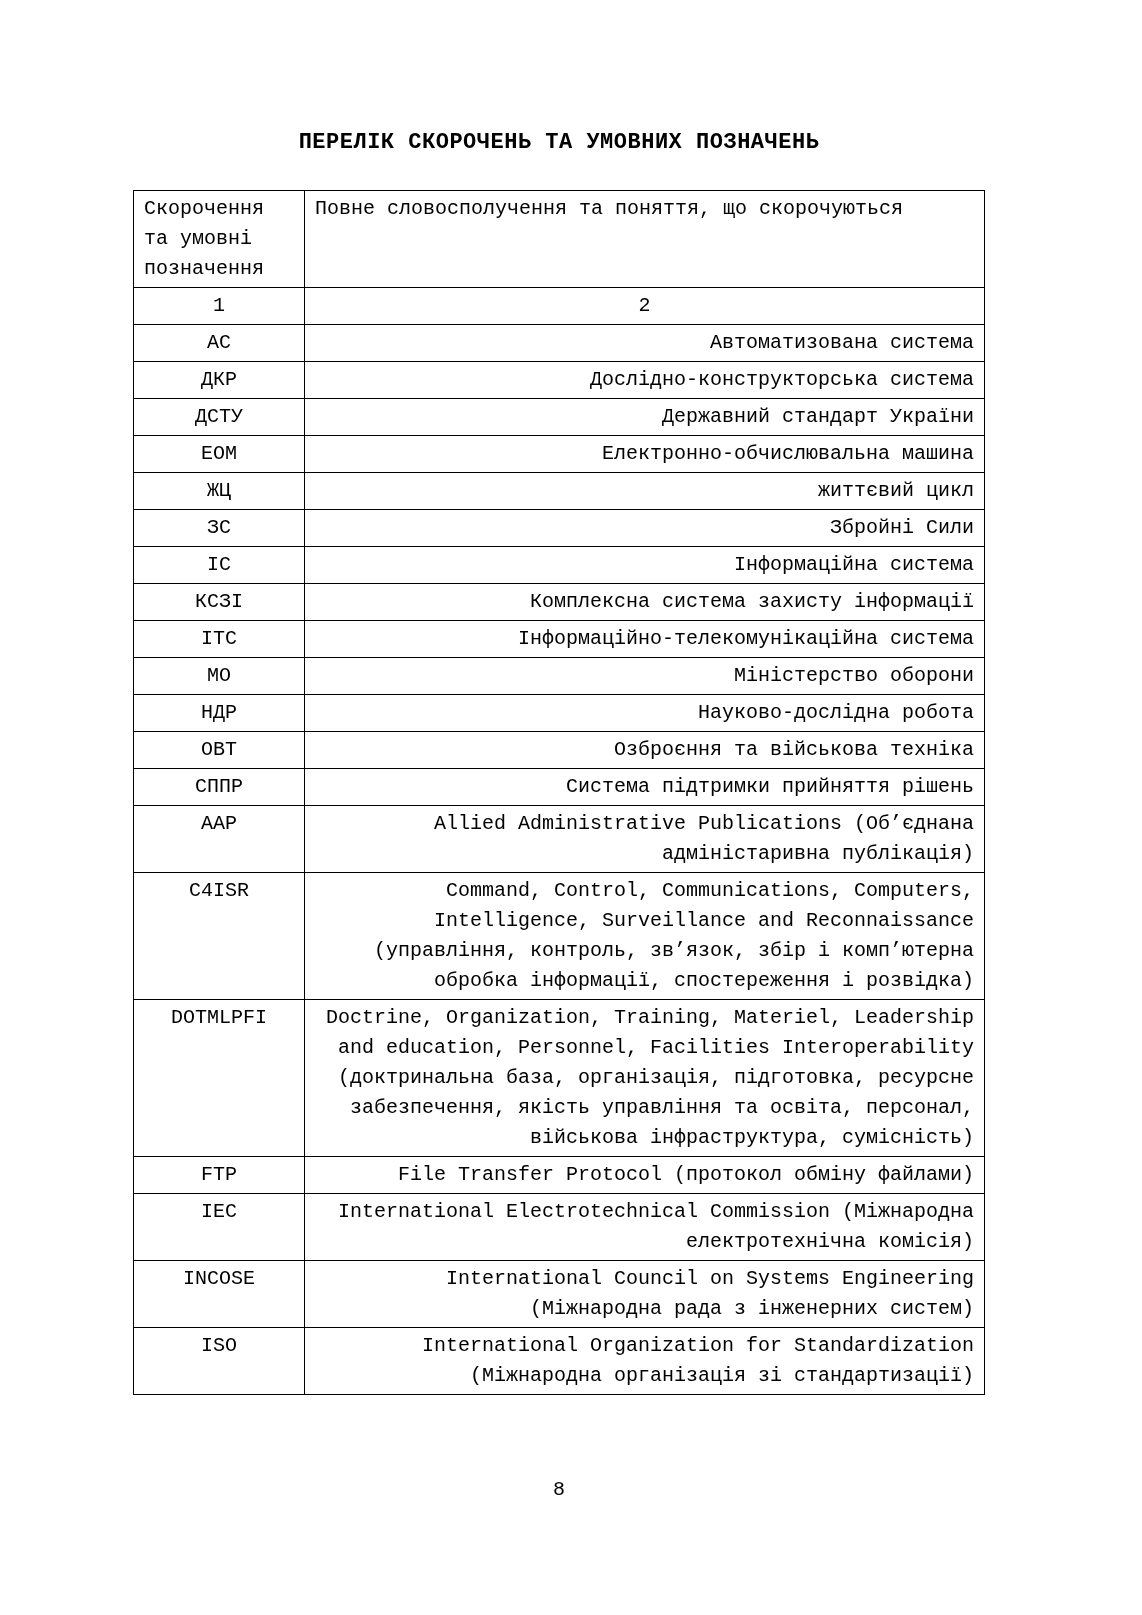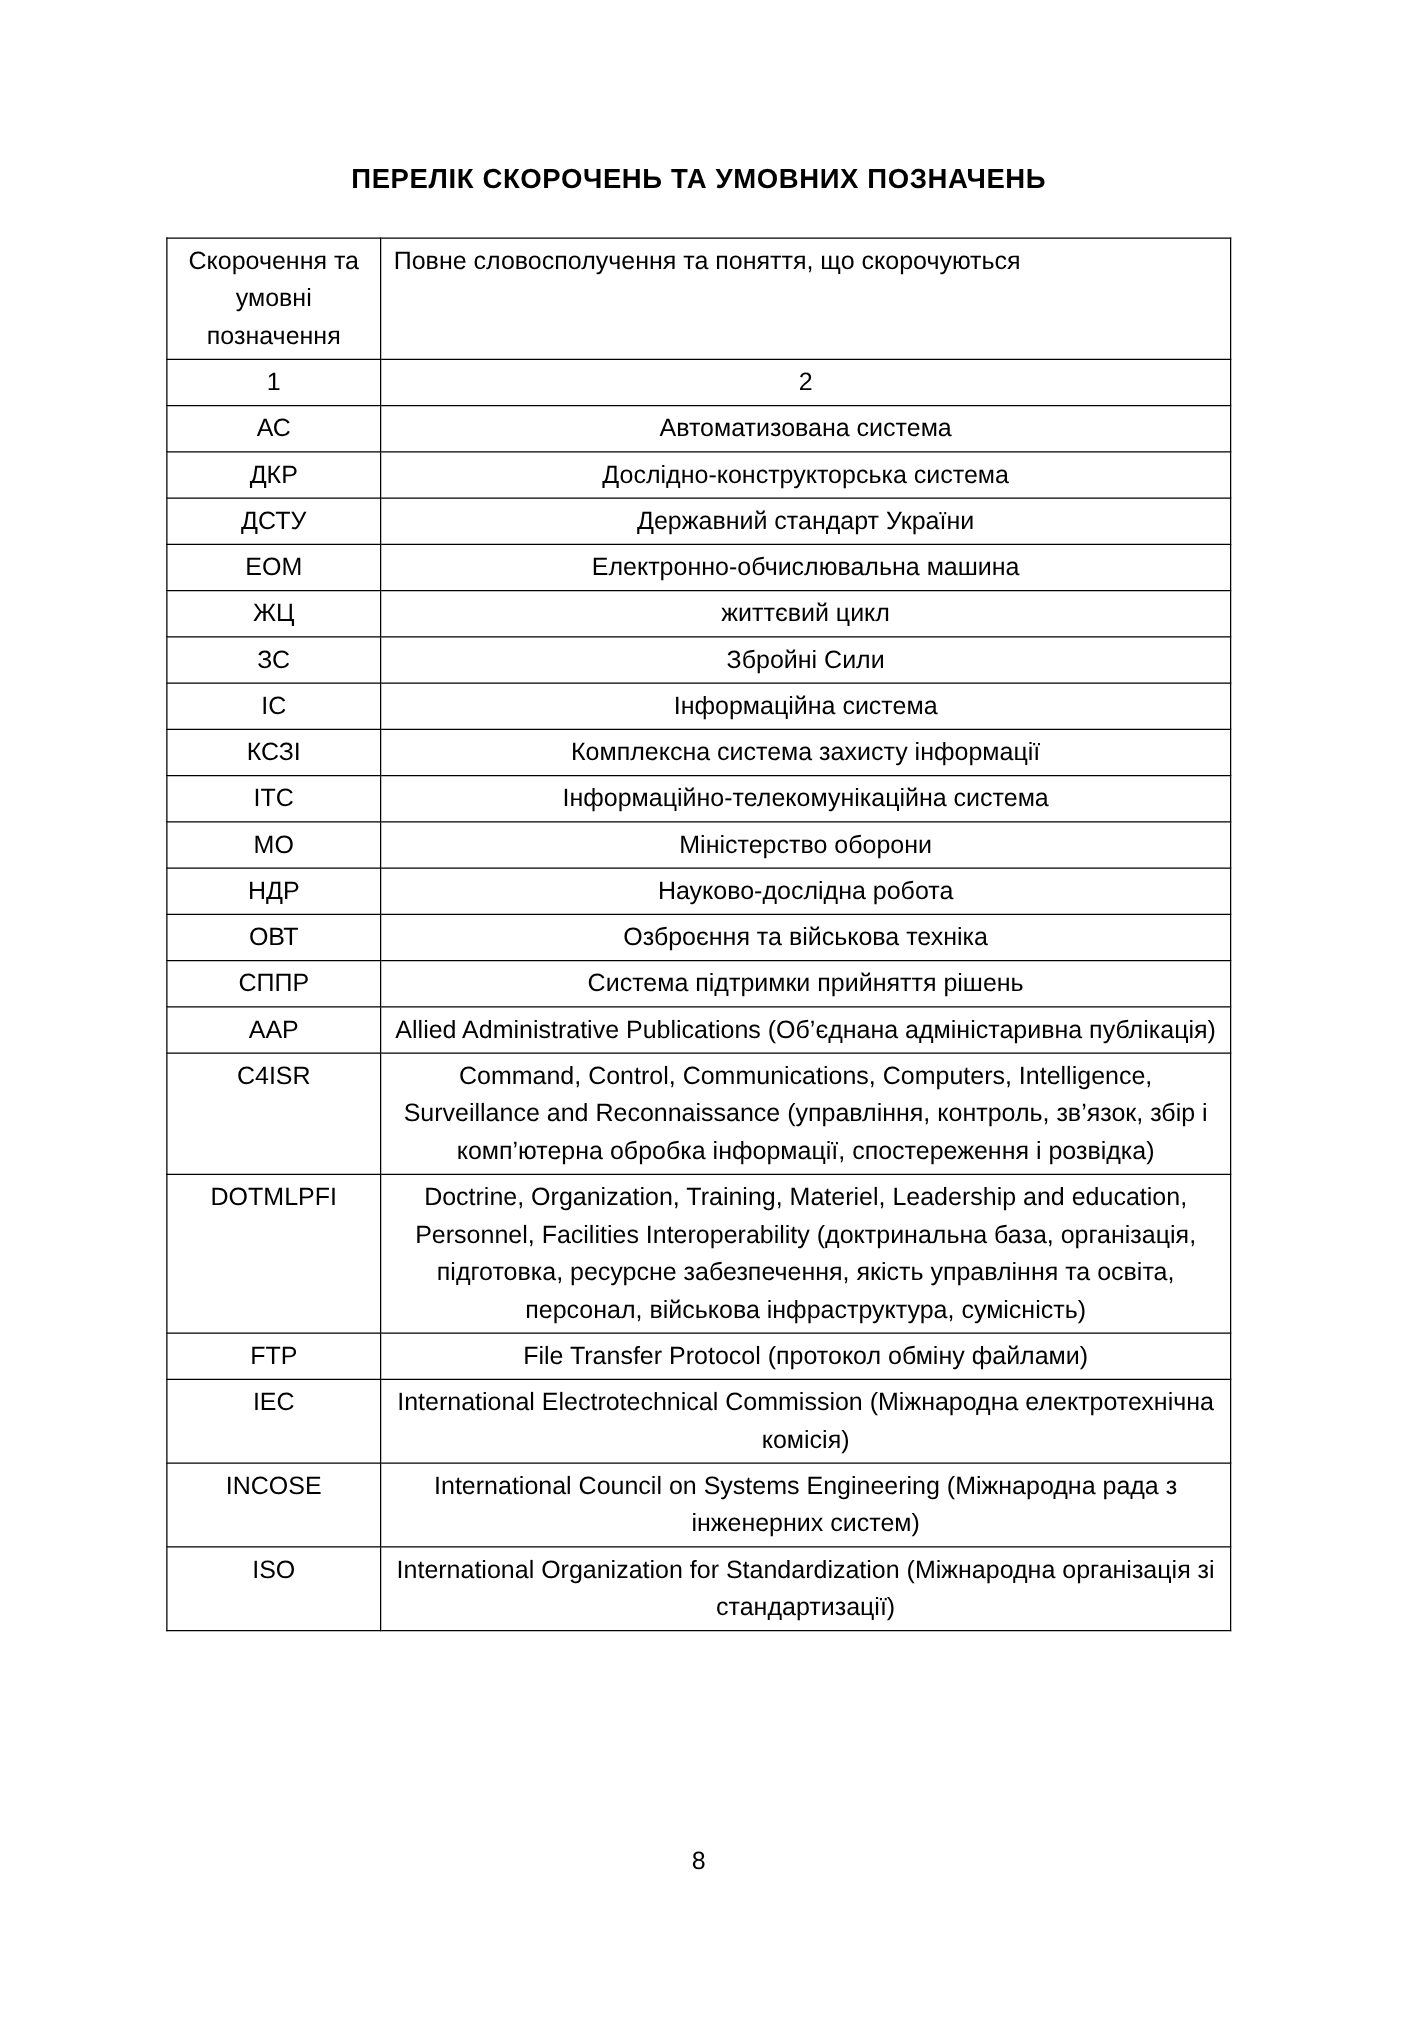--- a/index.html
+++ b/index.html
@@ -6,21 +6,21 @@
     margin: 0;
     padding: 0;
     background: #ffffff;
   }
   .page {
     position: relative;
     width: 1142px;
     height: 1615px;
     background: #ffffff;
     color: #000000;
-    font-family: Liberation Sans, sans-serif;
+    font-family: Liberation Mono, monospace;
     overflow: hidden;
   }
   .doc-title {
     position: absolute;
     top: 130px;
     left: 133px;
     width: 852px;
     text-align: center;
     font-weight: bold;
     font-size: 22px;
@@ -36,35 +36,35 @@
     line-height: 1.5;
   }
   table.abbr-table td, table.abbr-table th {
     border: 1px solid #000000;
     padding: 3px 10px;
     vertical-align: top;
     font-weight: normal;
   }
   th.h-col1 {
     width: 150px;
-    text-align: center;
+    text-align: left;
   }
   th.h-col2 {
     text-align: left;
   }
   td.idx {
     text-align: center;
   }
   td.col1 {
     width: 150px;
     text-align: center;
     white-space: nowrap;
   }
   td.col2 {
-    text-align: center;
+    text-align: right;
     margin-left: 44px;
   }
   .page-number {
     position: absolute;
     top: 1478px;
     left: 133px;
     width: 852px;
     text-align: center;
     font-size: 20px;
   }

